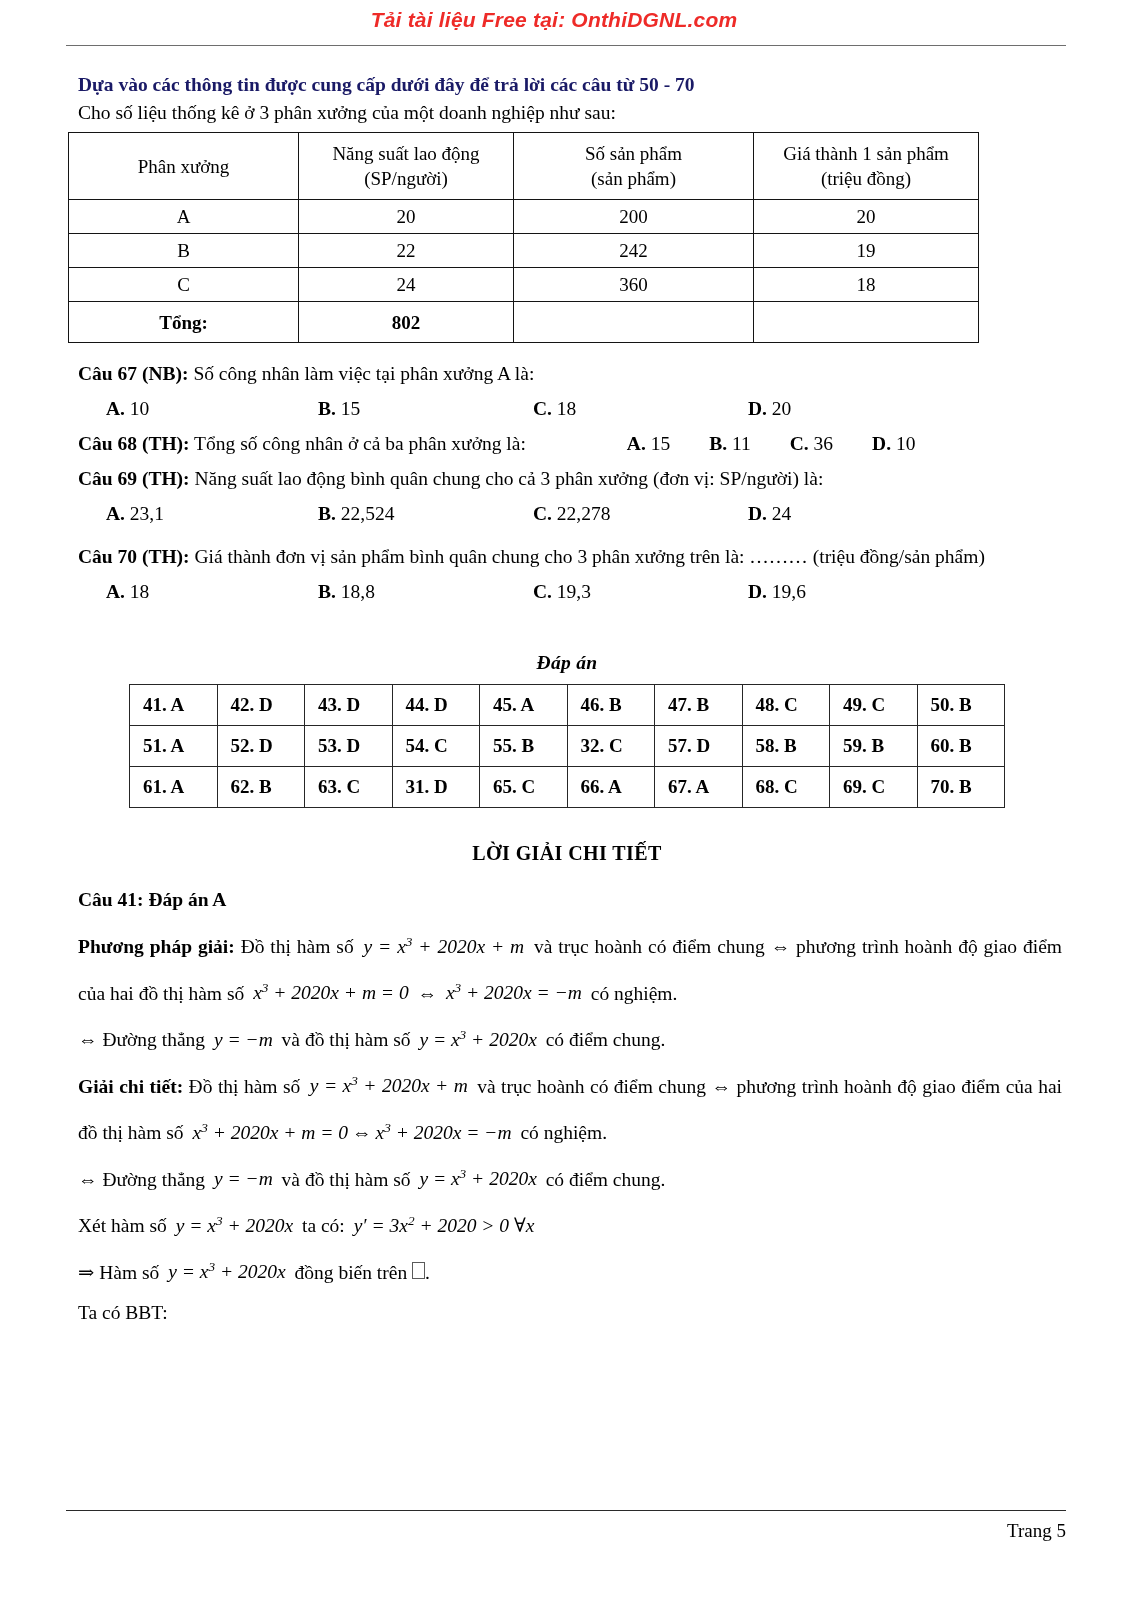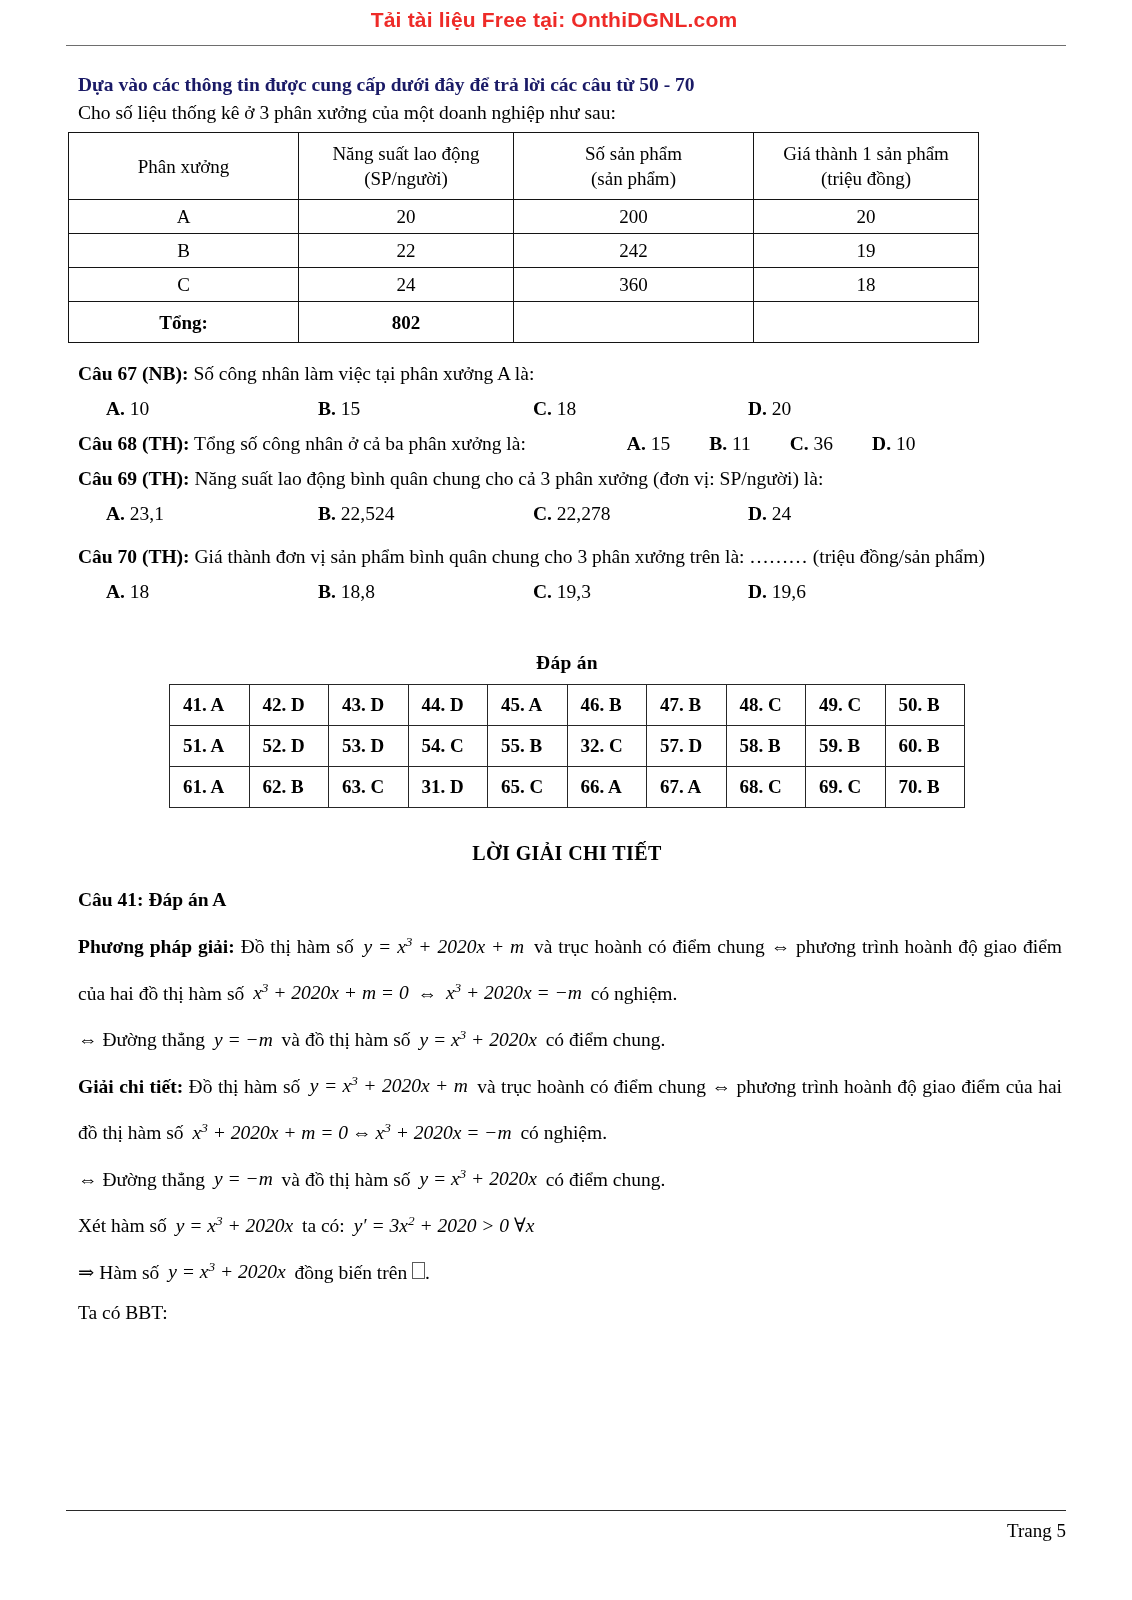--- a/index.html
+++ b/index.html
@@ -23,20 +23,21 @@
     box-sizing: border-box;
   }
 
   
   .site-header {
     position: absolute;
     top: 8px;
     left: 0;
     width: 1108px;
     text-align: center;
+    font-style: italic;
   }
   .site-header .promo {
     font-family: "Liberation Sans", "DejaVu Sans", sans-serif;
     font-weight: bold;
     font-size: 21px;
     letter-spacing: 0.2px;
     color: #ee2b28;
   }
   .header-rule {
     position: absolute;
@@ -131,25 +132,26 @@
 
   .q70-wrap { font-size: 19.5px; line-height: 33px; margin: 10px 0 2px 6px; text-align: justify; }
 
   
   .dapan-title {
     text-align: center;
     font-weight: bold;
     font-size: 19.5px;
     margin: 44px 0 10px 0;
     letter-spacing: 0.3px;
+    font-style: italic;
   }
   table.answers {
     border-collapse: collapse;
     margin: 0 auto;
-    width: 796px;
+    width: 876px;
     table-layout: fixed;
     font-size: 19px;
     font-weight: bold;
   }
   table.answers td {
     border: 1px solid #262626;
     height: 38px;
     text-align: left;
     padding-left: 13px;
     vertical-align: middle;

